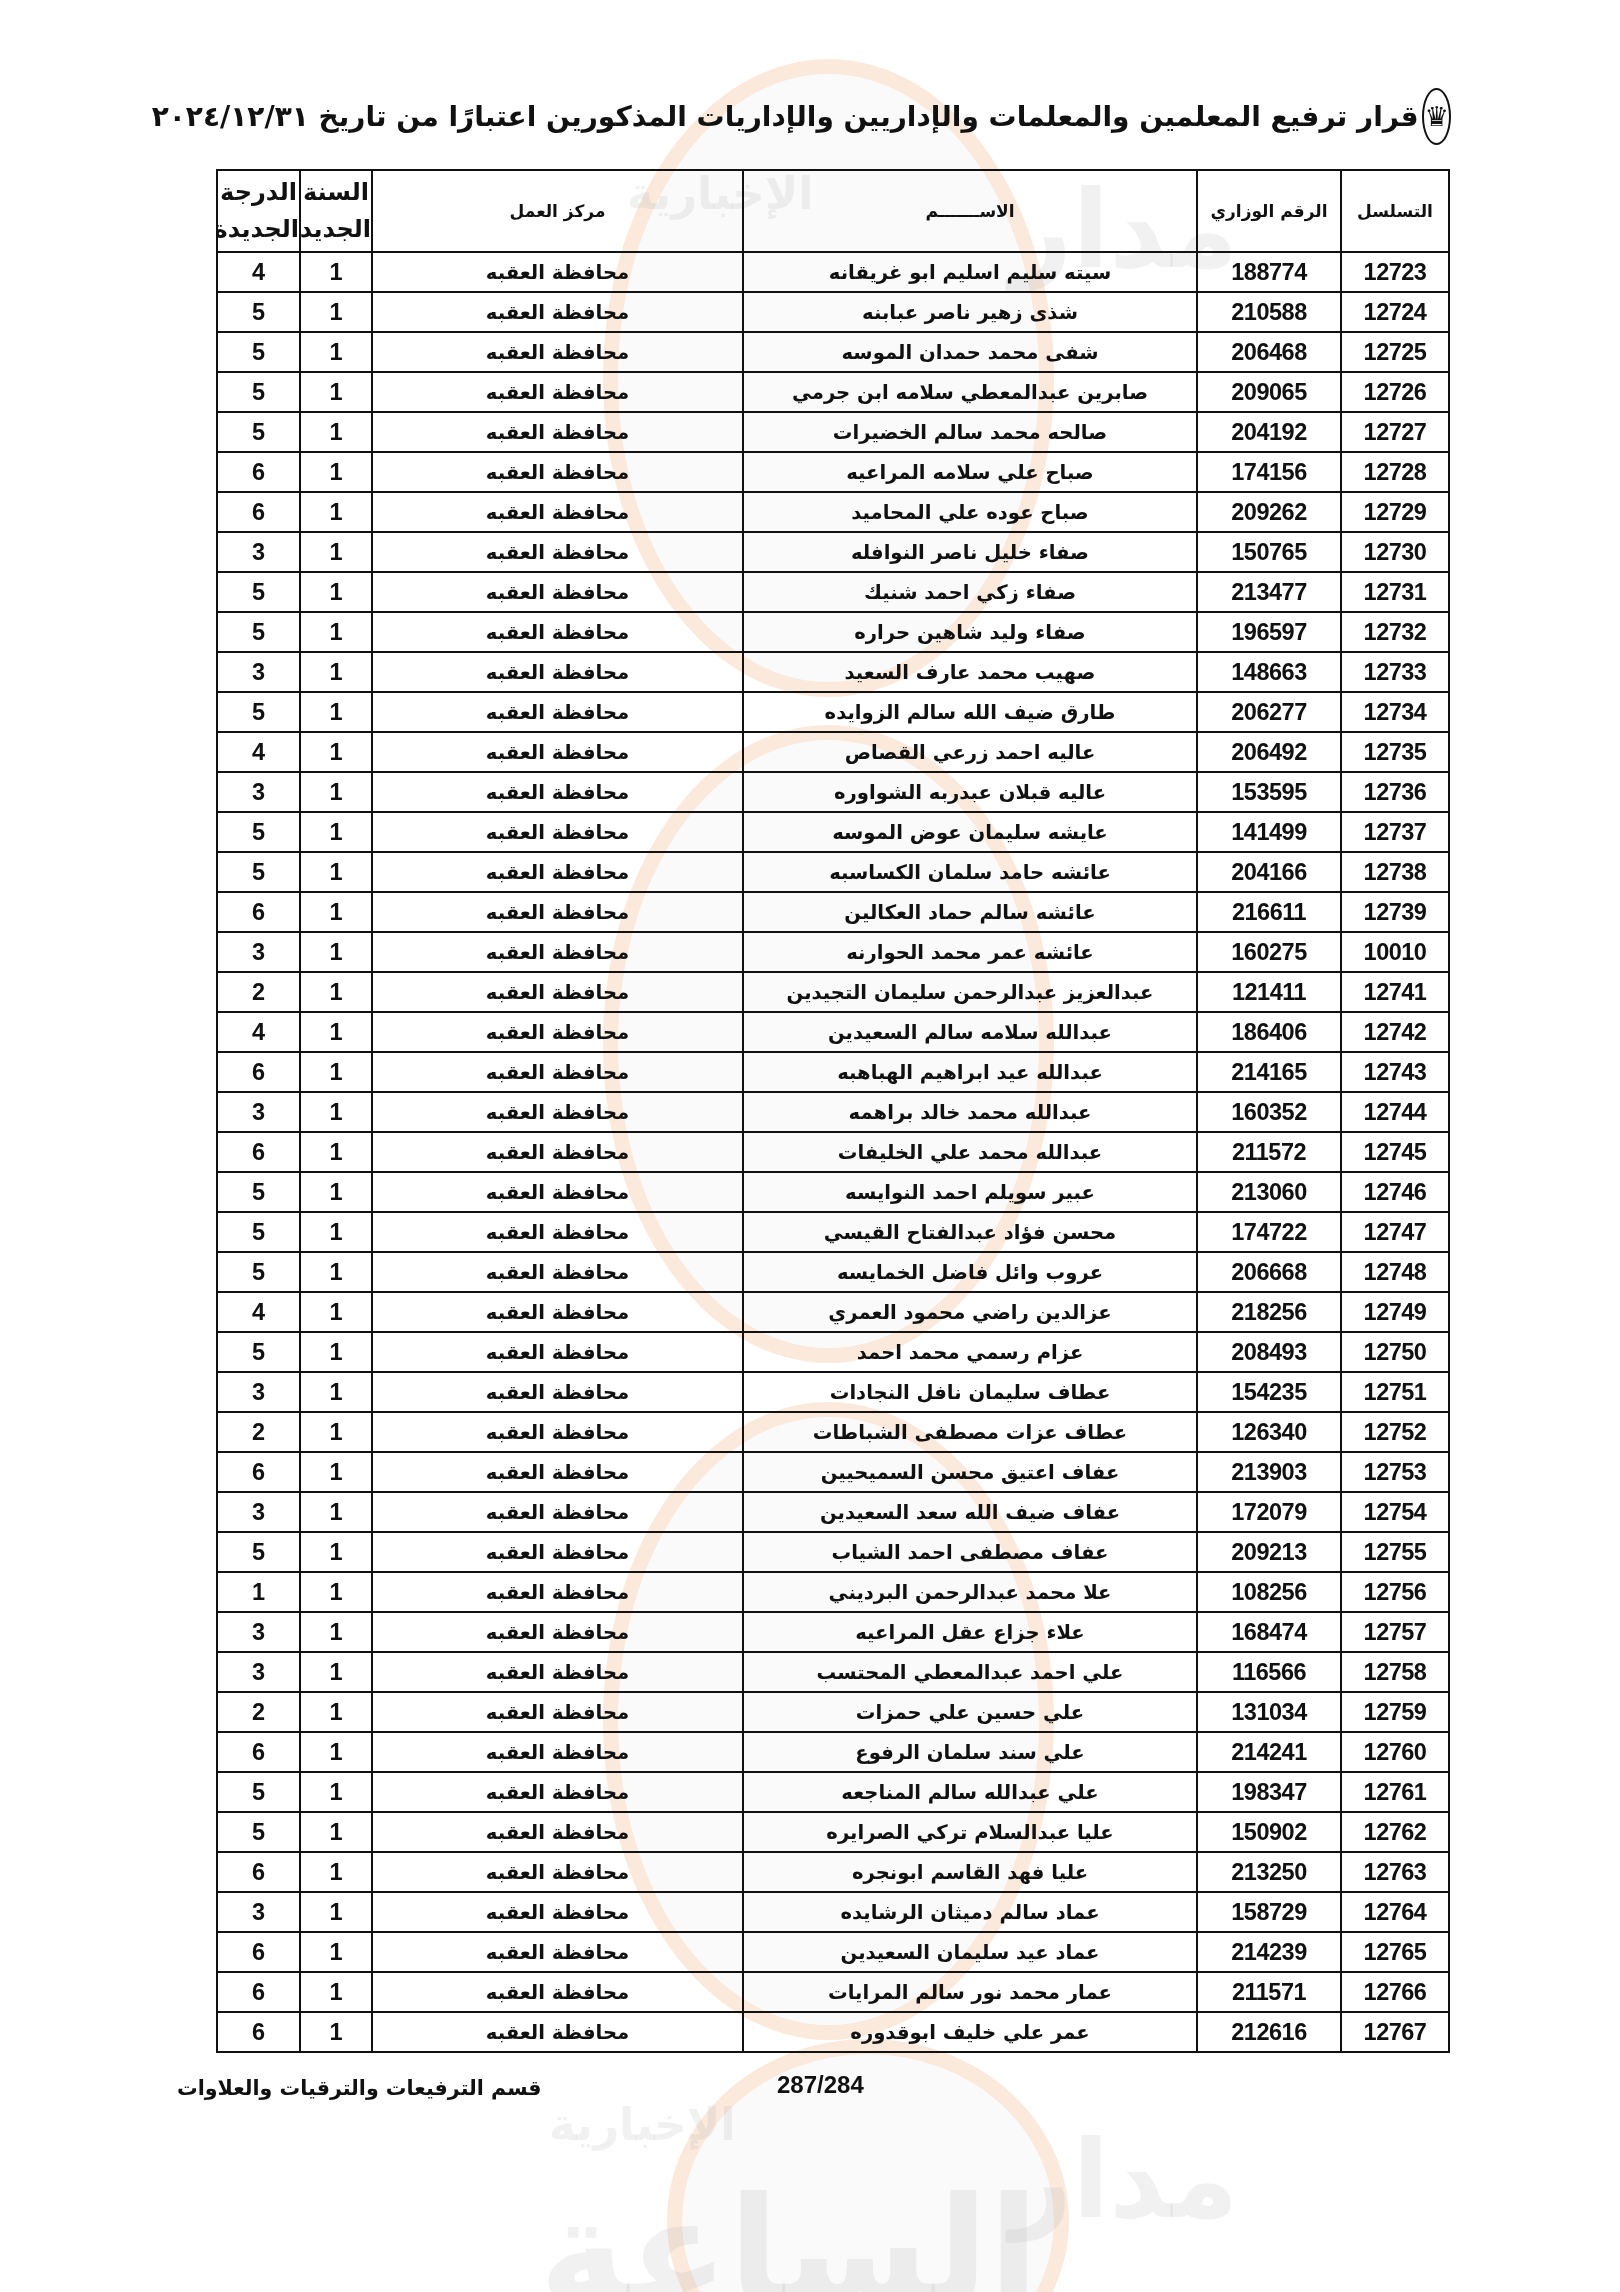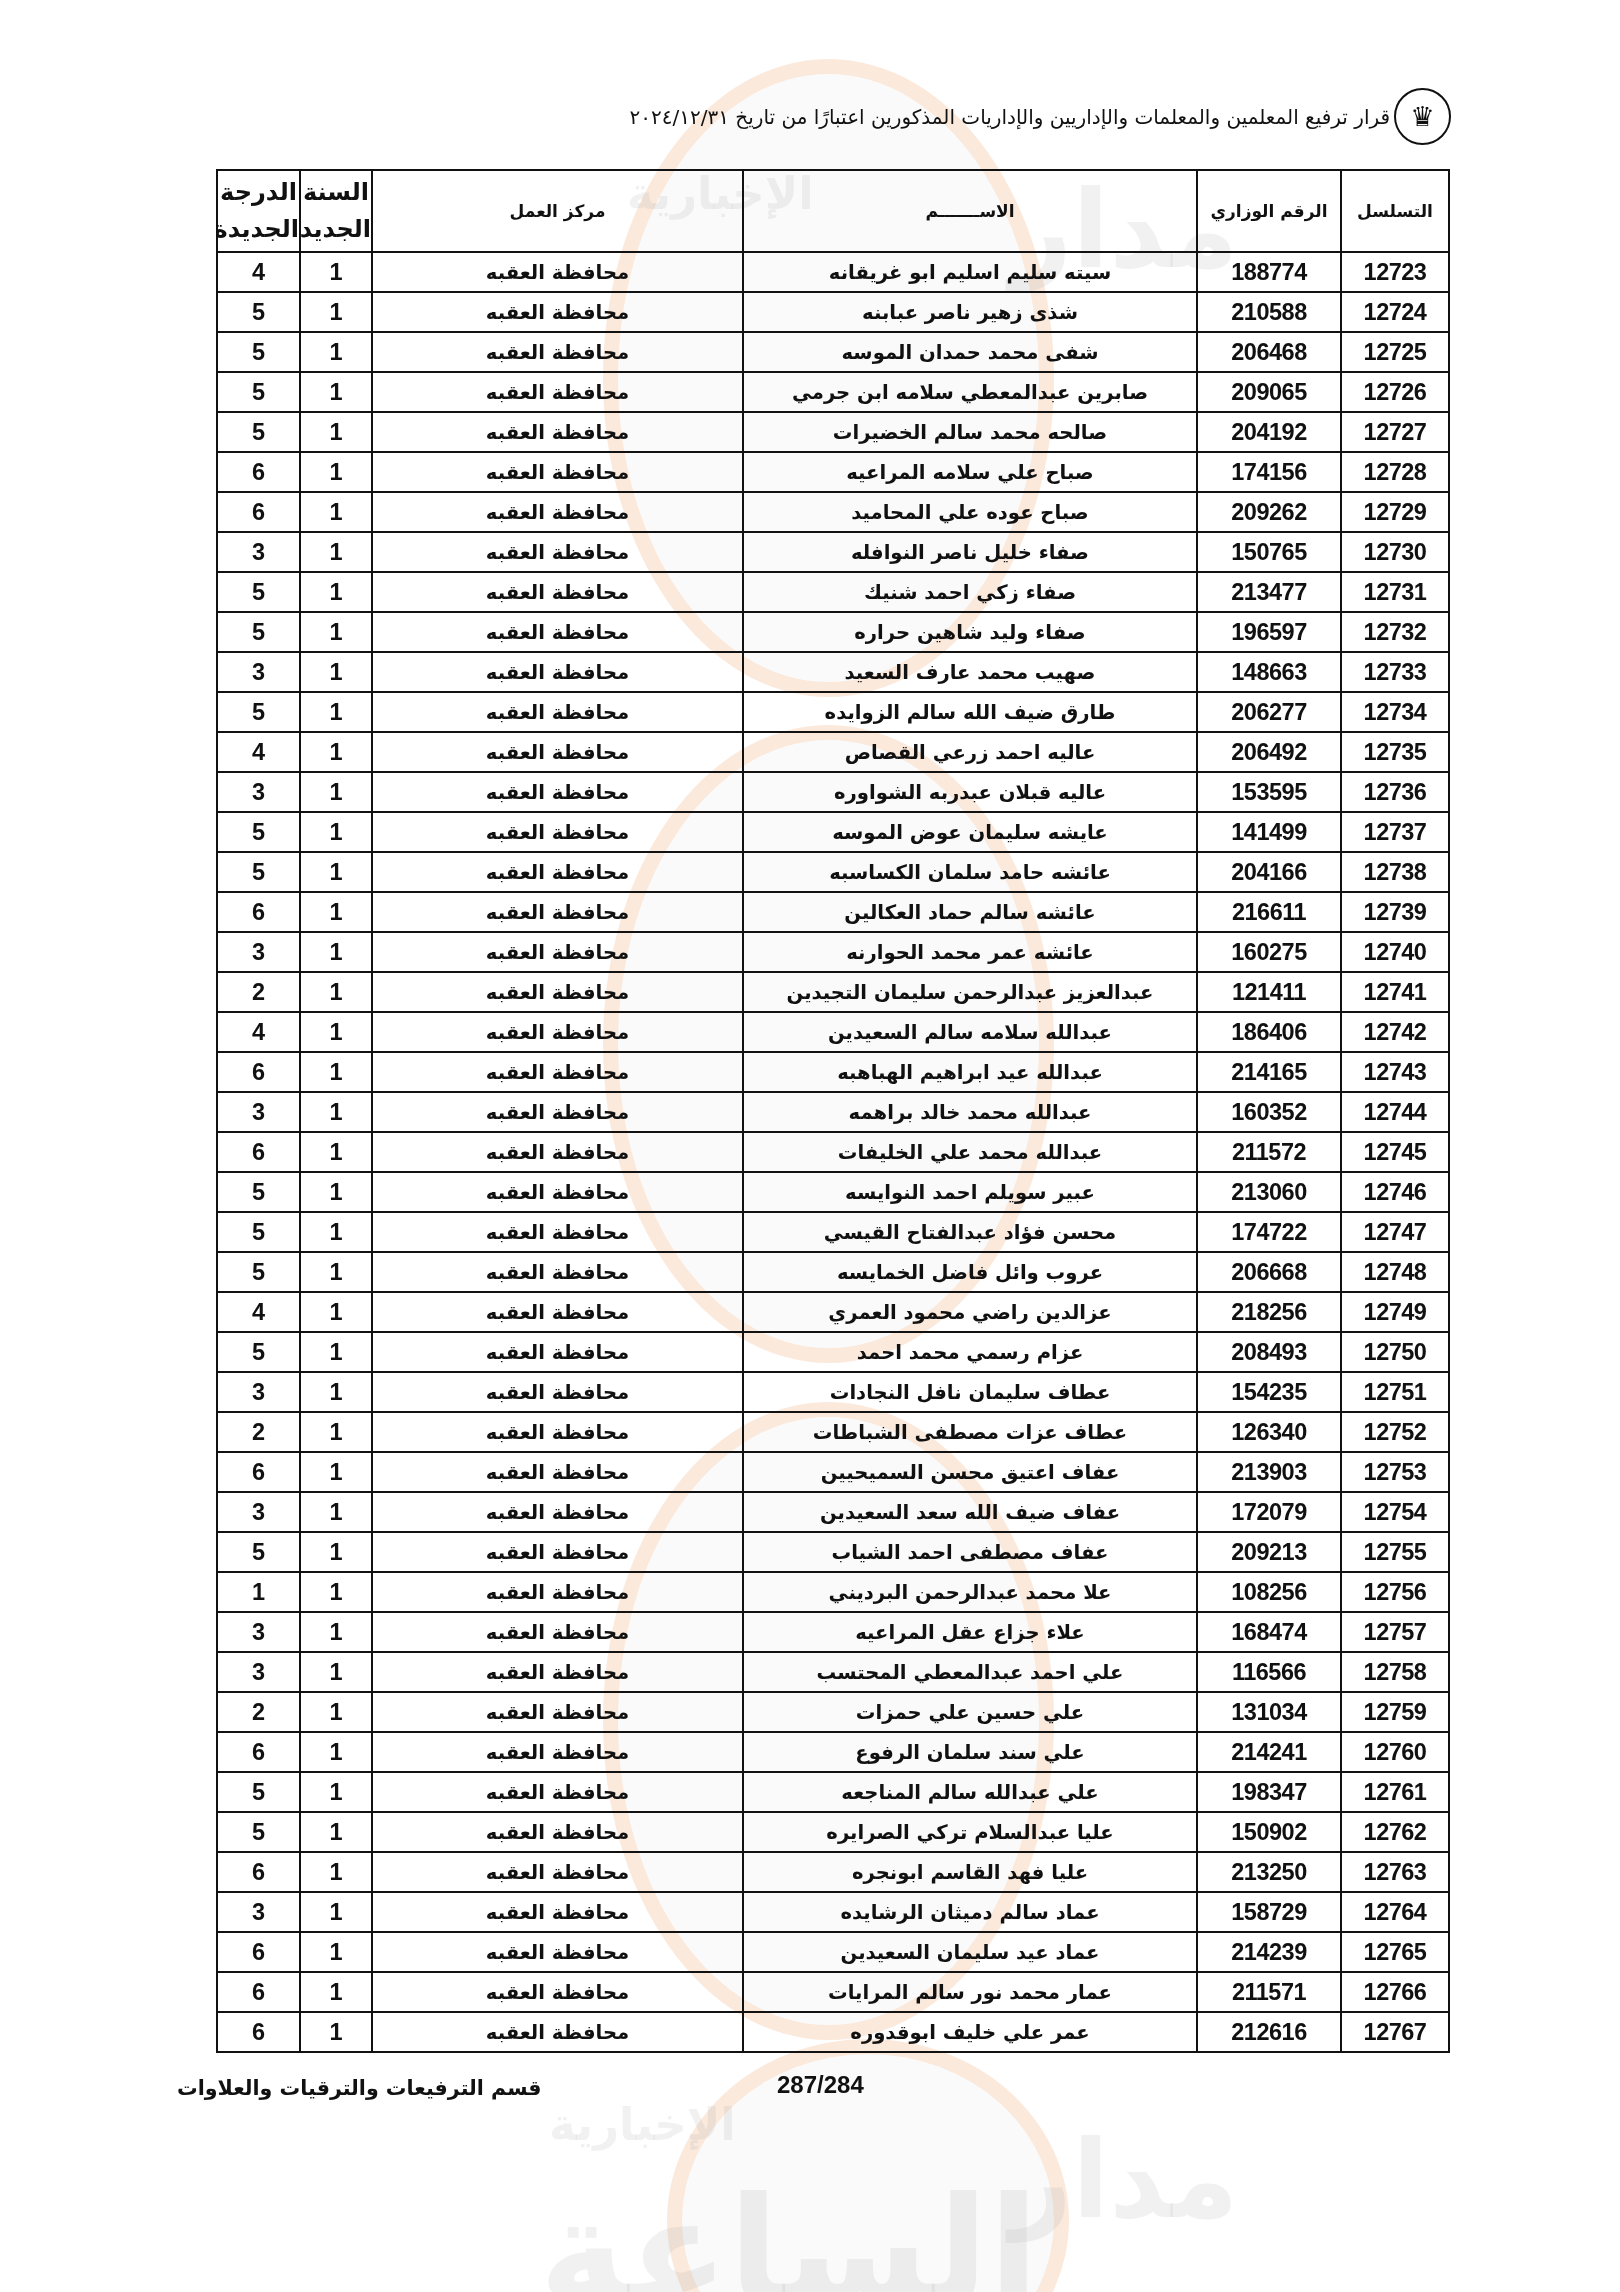--- a/index.html
+++ b/index.html
@@ -19,22 +19,22 @@
   .header {
     position:absolute; left:211px; top:86px; width:1240px; height:61px;
     display:flex; flex-direction:row-reverse; align-items:center; justify-content:flex-start;
   }
   .logo {
     width:53px; height:53px; border-radius:50%; border:2.9px solid #111;
     display:flex; align-items:center; justify-content:center; margin-left:3.9px;
     font-size:27.4px; line-height:1;
   }
   .title {
-    direction:rtl; font-family:"DejaVu Sans", sans-serif; font-weight:normal;
-    font-size:20px; letter-spacing:-0.5px; white-space:nowrap;
+    direction:rtl; font-family:"DejaVu Sans", sans-serif; font-weight:bold;
+    font-size:28px; letter-spacing:-0.5px; white-space:nowrap;
   }
 
   table.grid {
     position:absolute; left:216px; top:169px; width:1232px;
     border-collapse:collapse; direction:rtl; table-layout:fixed;
     border:2.9px solid #111;
   }
   table.grid th, table.grid td {
     border:2px solid #111; padding:0; text-align:center; vertical-align:middle;
     overflow:hidden; white-space:nowrap;
@@ -226,21 +226,21 @@
       </tr>
       <tr>
         <td class="num">12739</td>
         <td class="num">216611</td>
         <td class="name">عائشه سالم حماد العكالين</td>
         <td class="center">محافظة العقبه</td>
         <td class="small">1</td>
         <td class="small">6</td>
       </tr>
       <tr>
-        <td class="num">12740</td>
+        <td class="num">10010</td>
         <td class="num">160275</td>
         <td class="name">عائشه عمر محمد الحوارنه</td>
         <td class="center">محافظة العقبه</td>
         <td class="small">1</td>
         <td class="small">3</td>
       </tr>
       <tr>
         <td class="num">12741</td>
         <td class="num">121411</td>
         <td class="name">عبدالعزيز عبدالرحمن سليمان التجيدين</td>

